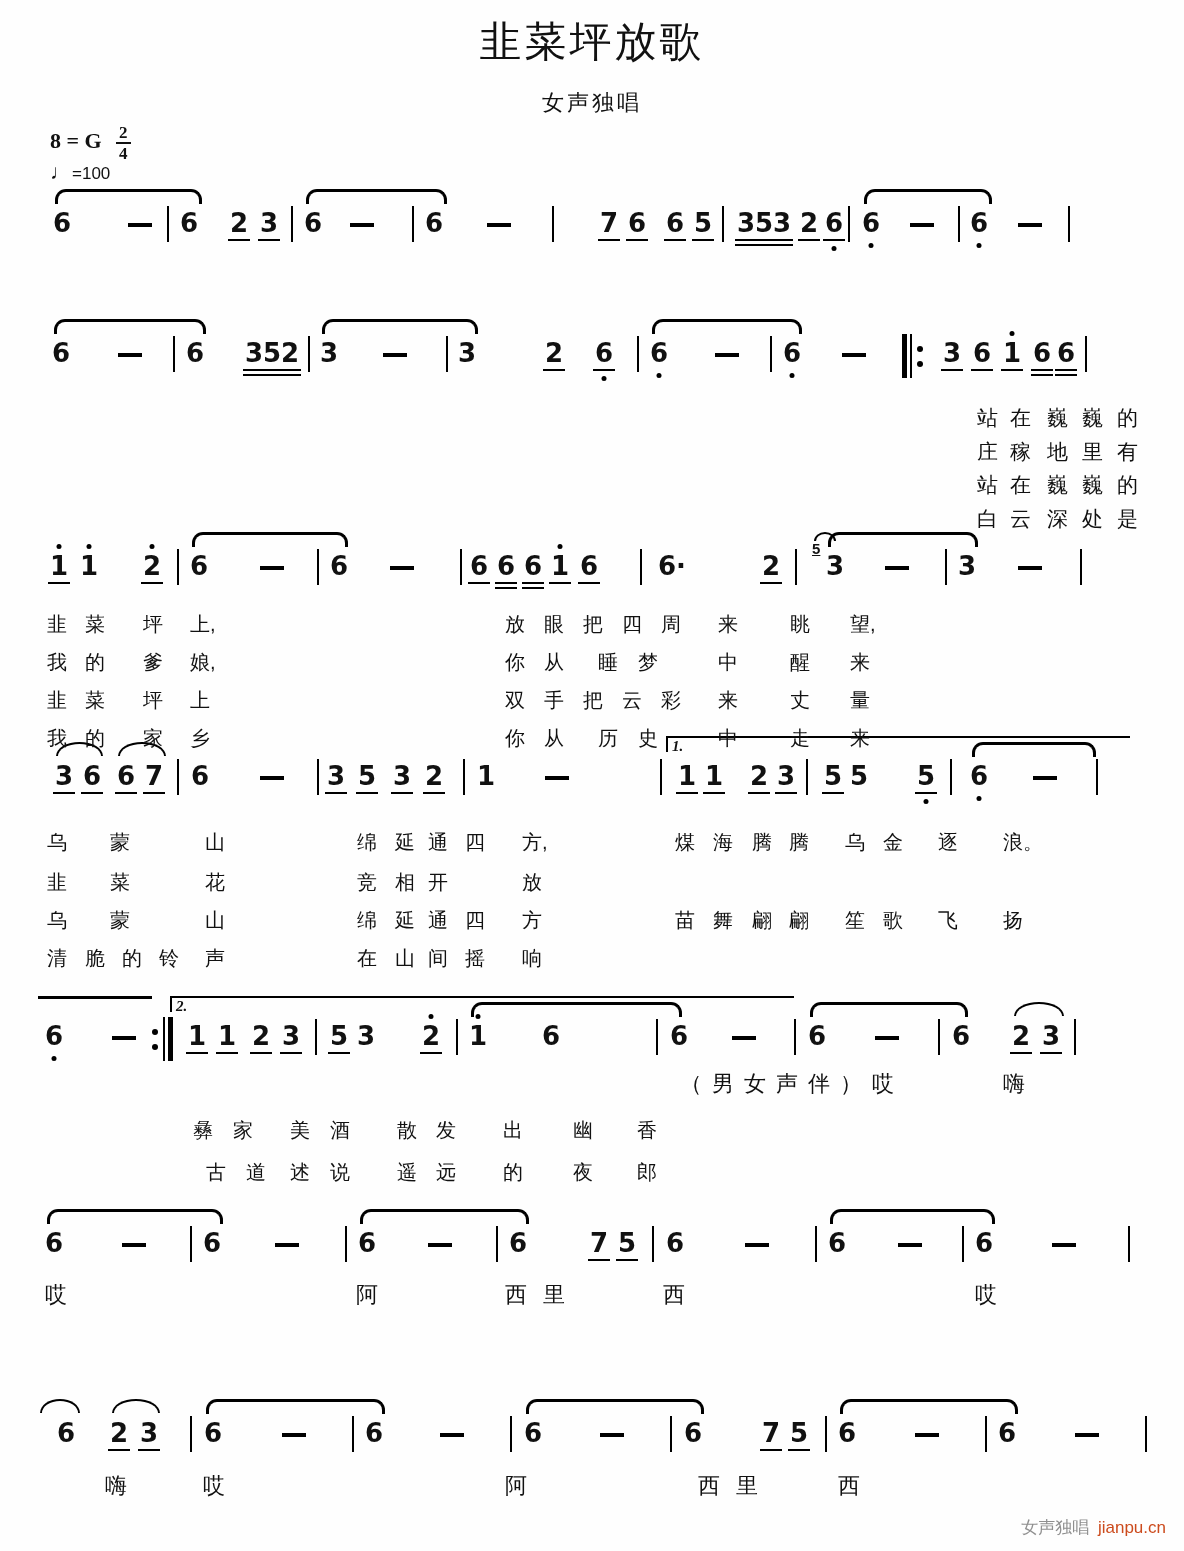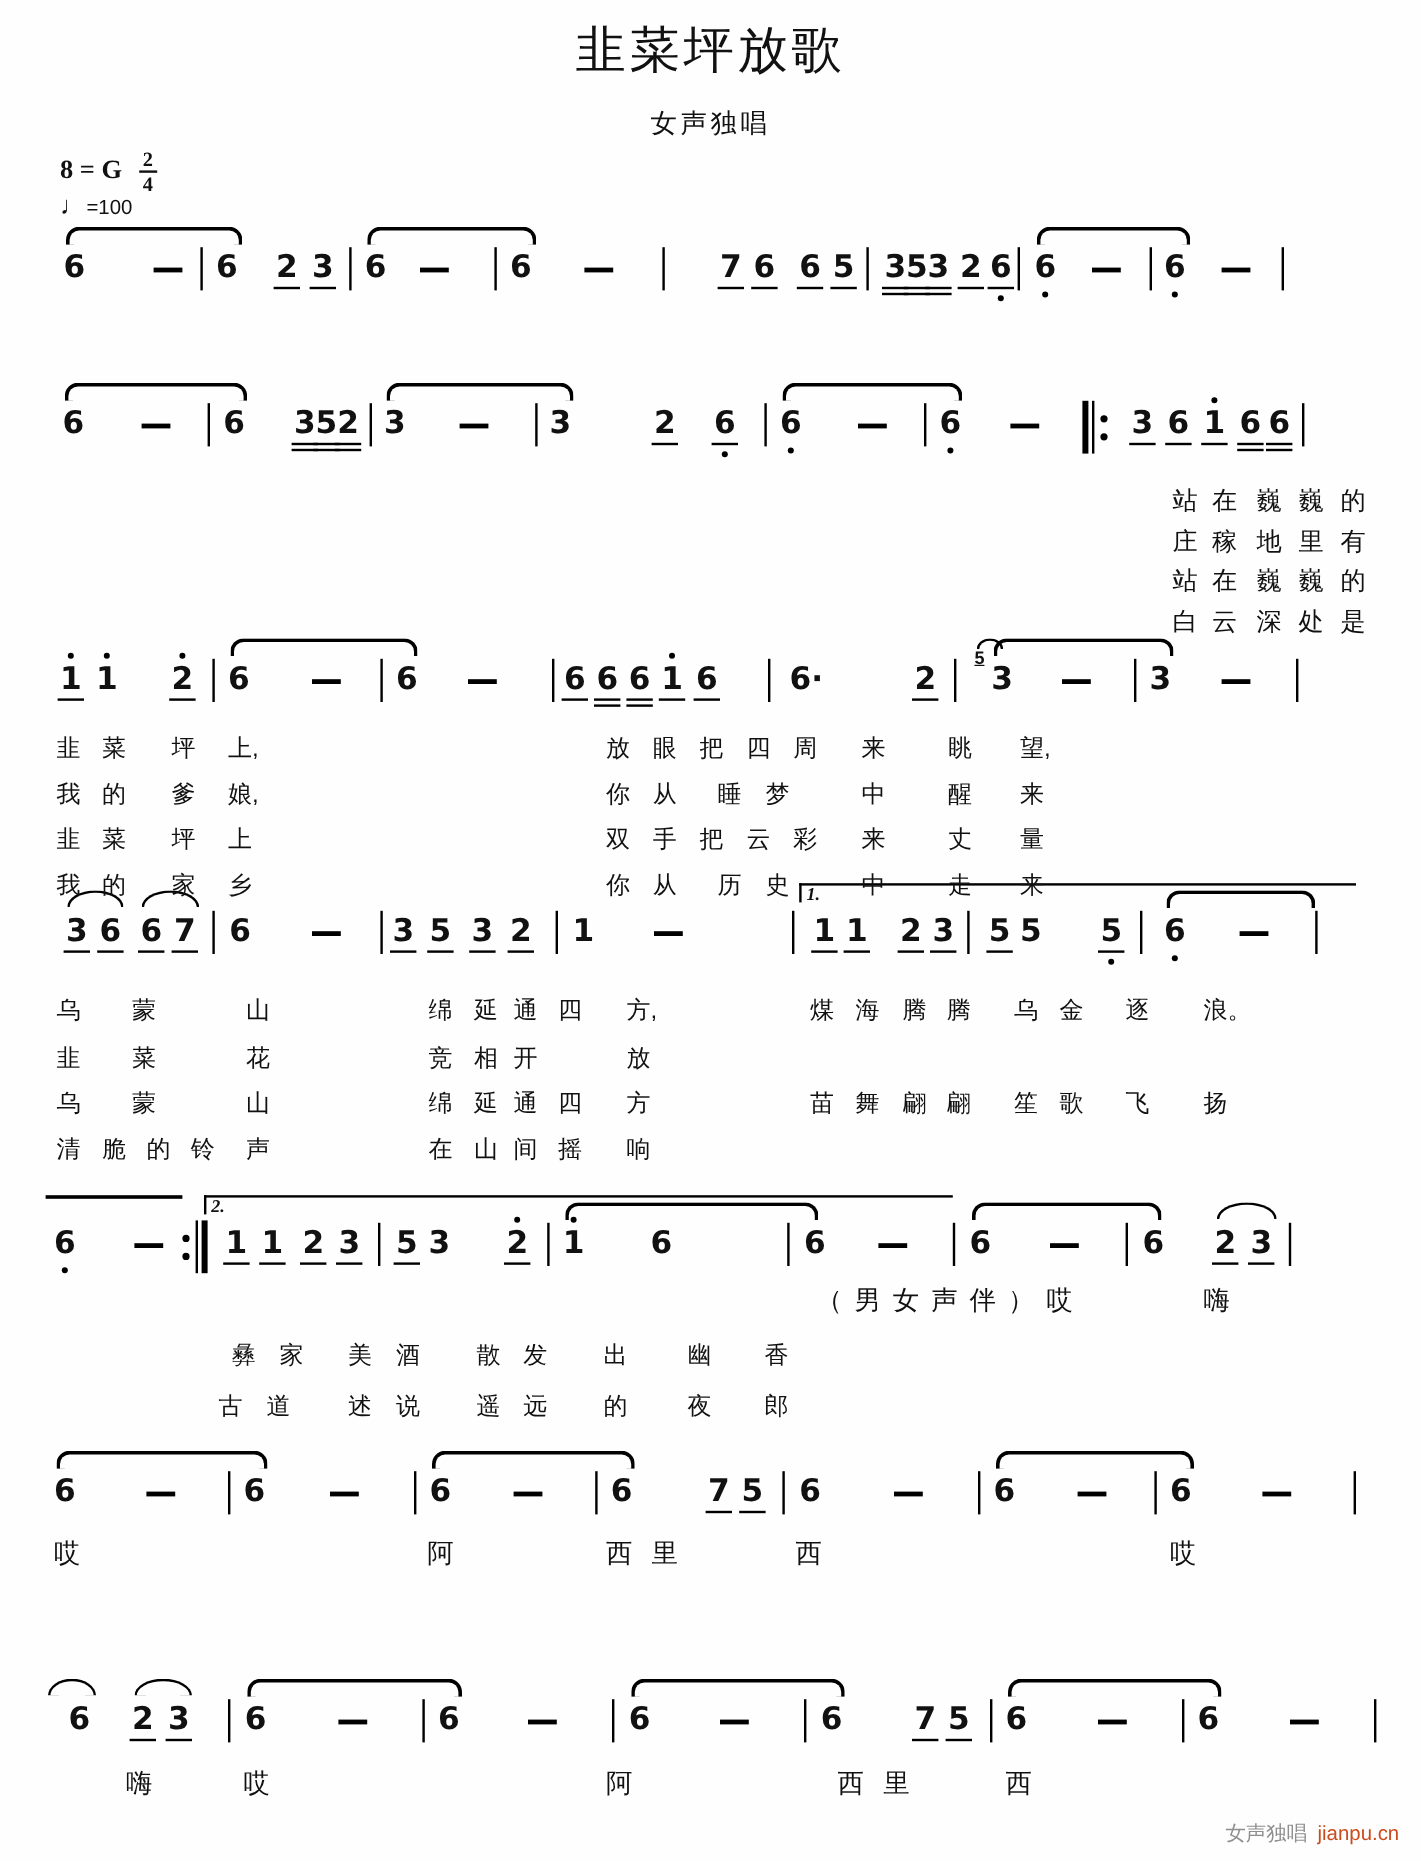--- a/index.html
+++ b/index.html
@@ -379,21 +379,21 @@
       <div class="lyr" style="left: 428px; top: 946px; letter-spacing: 17px;">间摇</div>
       <div class="lyr" style="left: 522px; top: 946px;">响</div>
       <div class="lyr" style="left: 680px; top: 1072px; font-size: 22px; letter-spacing: 10px;">（男女声伴）哎</div>
       <div class="lyr" style="left: 1003px; top: 1072px; font-size: 22px;">嗨</div>
       <div class="lyr" style="left: 193px; top: 1118px; letter-spacing: 20px;">彝家</div>
       <div class="lyr" style="left: 290px; top: 1118px; letter-spacing: 20px;">美酒</div>
       <div class="lyr" style="left: 397px; top: 1118px; letter-spacing: 19px;">散发</div>
       <div class="lyr" style="left: 503px; top: 1118px;">出</div>
       <div class="lyr" style="left: 573px; top: 1118px;">幽</div>
       <div class="lyr" style="left: 637px; top: 1118px;">香</div>
-      <div class="lyr" style="left: 182px; top: 1160px; letter-spacing: 20px;">古道</div>
+      <div class="lyr" style="left: 206px; top: 1160px; letter-spacing: 20px;">古道</div>
       <div class="lyr" style="left: 290px; top: 1160px; letter-spacing: 20px;">述说</div>
       <div class="lyr" style="left: 397px; top: 1160px; letter-spacing: 19px;">遥远</div>
       <div class="lyr" style="left: 503px; top: 1160px;">的</div>
       <div class="lyr" style="left: 573px; top: 1160px;">夜</div>
       <div class="lyr" style="left: 637px; top: 1160px;">郎</div>
       <div class="lyr" style="left: 45px; top: 1283px; font-size: 22px;">哎</div>
       <div class="lyr" style="left: 356px; top: 1283px; font-size: 22px;">阿</div>
       <div class="lyr" style="left: 505px; top: 1283px; font-size: 22px; letter-spacing: 16px;">西里</div>
       <div class="lyr" style="left: 663px; top: 1283px; font-size: 22px;">西</div>
       <div class="lyr" style="left: 975px; top: 1283px; font-size: 22px;">哎</div>

